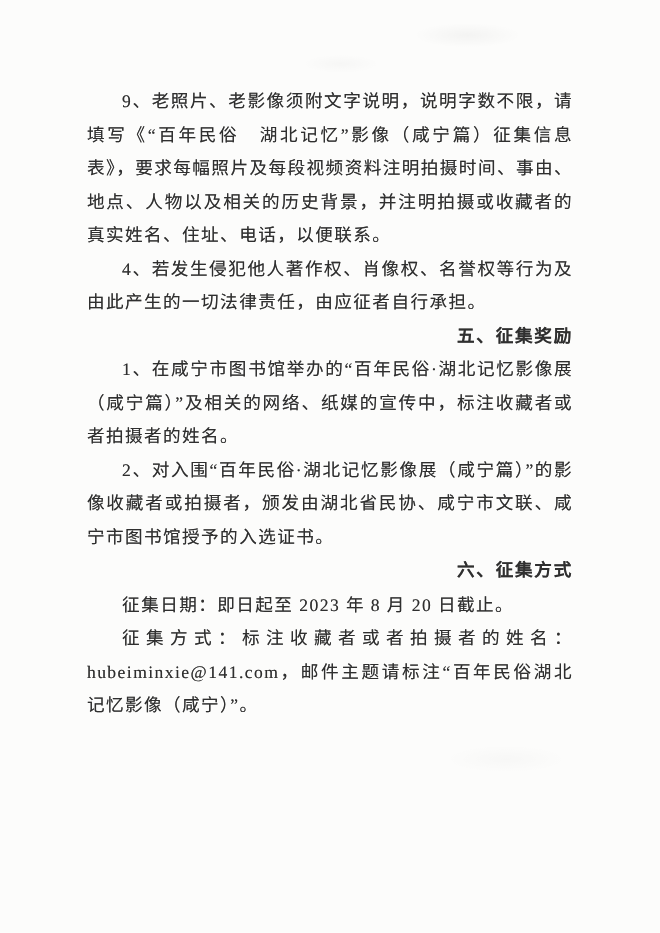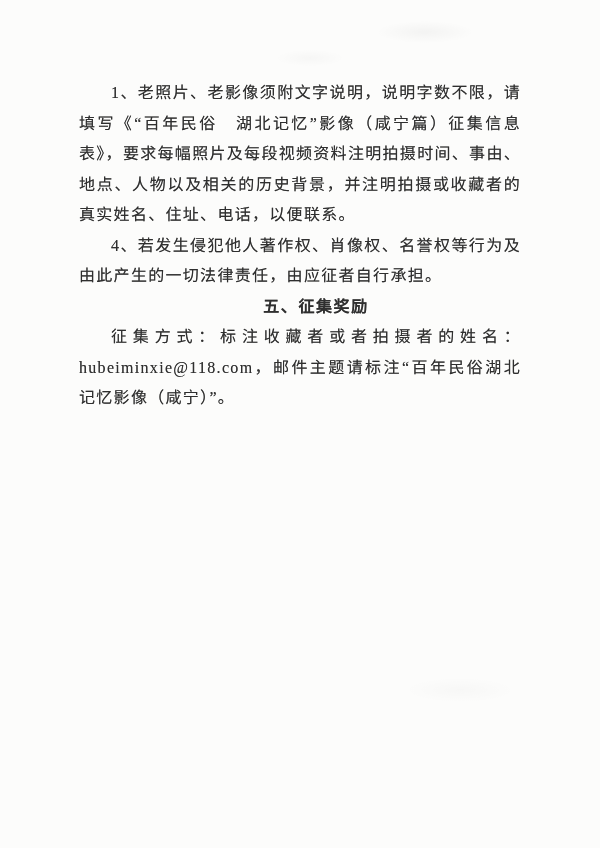--- a/index.html
+++ b/index.html
@@ -37,44 +37,48 @@
     text-justify: inter-ideograph;
     text-indent: 2em;
     font-weight: normal;
     
     text-shadow: 0 0 0.4px rgba(47,47,47,0.55);
   }
   .content h2 {
     font-family: "Liberation Sans", "DejaVu Sans", sans-serif;
     font-weight: bold;
     letter-spacing: 1.6px;
-    text-align: center;
+    text-align: right;
   }
   .nowrap {
     white-space: nowrap;
   }
   .email {
     font-family: "Liberation Serif", "DejaVu Serif", serif;
   }
 </style>
 </head>
 <body>
 
 <div class="page">
   <div class="content">
 
-    <p>1、老照片、老影像须附文字说明，说明字数不限，请填写《“百年民俗　湖北记忆”影像（咸宁篇）征集信息表》，要求每幅照片及每段视频资料注明拍摄时间、事由、地点、人物以及相关的历史背景，并注明拍摄或收藏者的真实姓名、住址、电话，以便联系。</p>
+    <p>9、老照片、老影像须附文字说明，说明字数不限，请填写《“百年民俗　湖北记忆”影像（咸宁篇）征集信息表》，要求每幅照片及每段视频资料注明拍摄时间、事由、地点、人物以及相关的历史背景，并注明拍摄或收藏者的真实姓名、住址、电话，以便联系。</p>
 
     <p>4、若发生侵犯他人著作权、肖像权、名誉权等行为及由此产生的一切法律责任，由应征者自行承担。</p>
 
     <h2>五、征集奖励</h2>
 
+    <p>1、在咸宁市图书馆举办的“百年民俗·湖北记忆影像展（咸宁篇）”及相关的网络、纸媒的宣传中，标注收藏者或者拍摄者的姓名。</p>
+
+    <p>2、对入围“百年民俗·湖北记忆影像展（咸宁篇）”的影像收藏者或拍摄者，颁发由湖北省民协、咸宁市文联、咸宁市图书馆授予的入选证书。</p>
 
 
+    <h2>六、征集方式</h2>
 
-
+    <p>征集日期：即日起至 2023 年 8 月 20 日截止。</p>
 
     <p>
-      <span>征集方式：标注收藏者或者拍摄者的姓名：</span><span class="nowrap email">hubeiminxie@118.com</span><span>，邮件主题请标注“百年民俗湖北记忆影像（咸宁）”。</span>
+      <span>征集方式：标注收藏者或者拍摄者的姓名：</span><span class="nowrap email">hubeiminxie@141.com</span><span>，邮件主题请标注“百年民俗湖北记忆影像（咸宁）”。</span>
     </p>
 
   </div>
 </div>
 
 </body></html>

